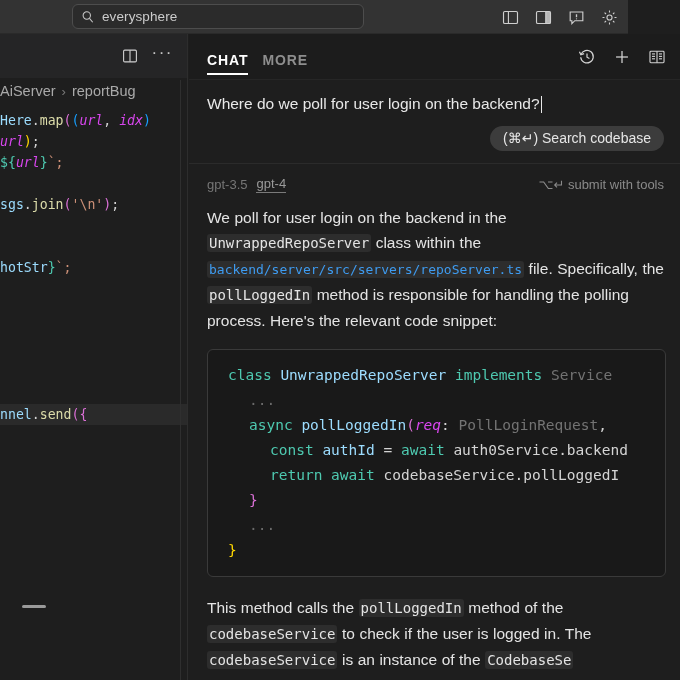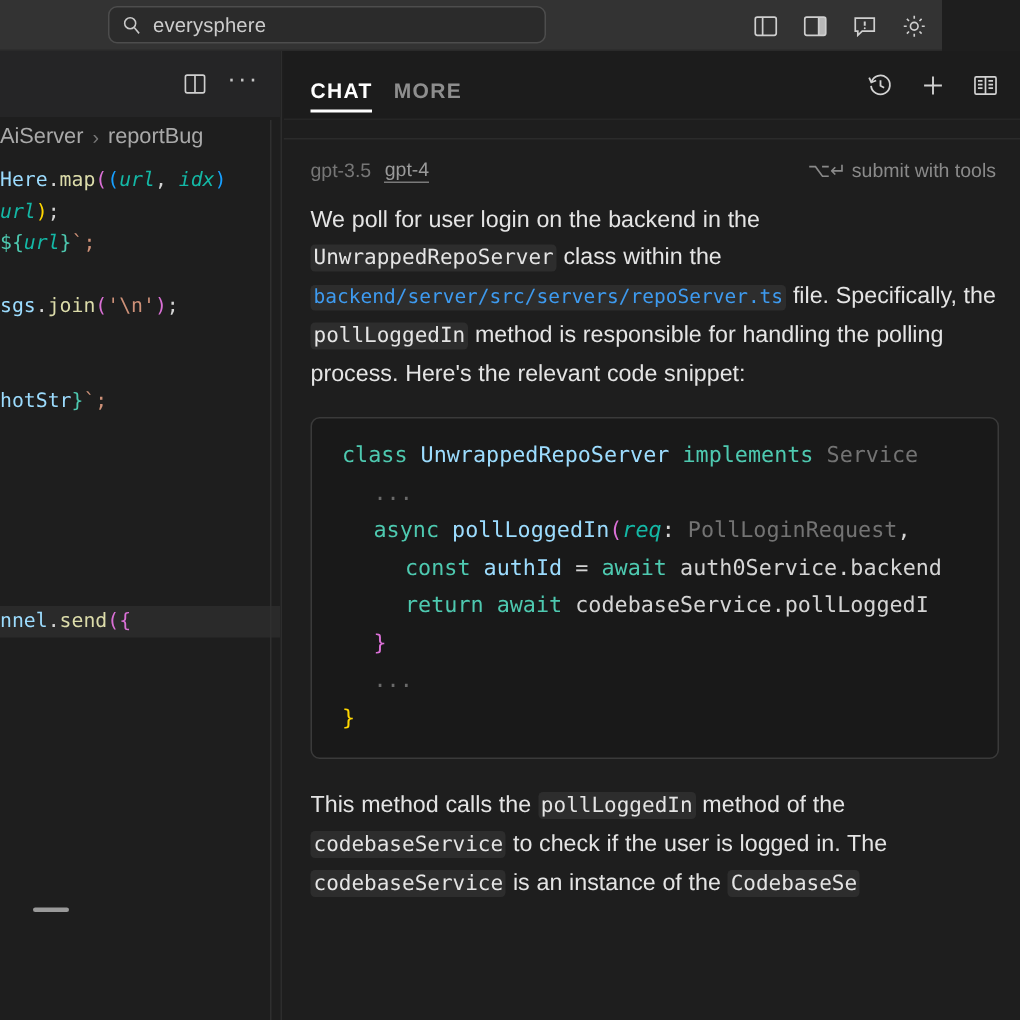--- a/index.html
+++ b/index.html
@@ -71,21 +71,21 @@
   .ed-divider {
     position: absolute; right: 6px; top: 46px; width: 1px; height: 600px;
     background: #2f2f2f;
   }
 
   
   .k  { color: #4ec9b0; }   
   .cls{ color: #9cdcfe; }   
   .ty { color: #737373; }   
   .fn { color: #dcdcaa; }   
-  .pm { color: #14b8a6; font-style: italic; }
+  .pm { color: #d946ef; font-style: italic; }
   .st { color: #ce9178; }   
   .p1 { color: #ffd700; }   
   .p2 { color: #da70d6; }   
   .p3 { color: #179fff; }   
   .pl { color: #d4d4d4; }
   .dim{ color: #6a6a6a; }
 
   
   .chat {
     position: absolute; left: 189px; top: 34px;
@@ -261,20 +261,29 @@
           <line x1="4.4" y1="6.6" x2="7.8" y2="6.6"></line>
           <line x1="4.4" y1="9.3" x2="7.8" y2="9.3"></line>
           <line x1="4.4" y1="12" x2="7.8" y2="12"></line>
           <line x1="12.2" y1="6.6" x2="15.6" y2="6.6"></line>
           <line x1="12.2" y1="9.3" x2="15.6" y2="9.3"></line>
           <line x1="12.2" y1="12" x2="15.6" y2="12"></line>
         </svg>
       </div>
     </div>
 
+    <div class="prompt-area">
+      <div class="prompt-text">
+        <span title="Ask a question about your codebase">Where do we poll for user login on the backend?</span>
+        <span class="caret"></span>
+      </div>
+      <div class="prompt-actions">
+        <span class="pill">(⌘↵) Search codebase</span>
+      </div>
+    </div>
 
     <div class="model-row">
       <span class="model">gpt-3.5</span>
       <span class="model sel">gpt-4</span>
       <span class="submit-hint">⌥↵ submit with tools</span>
     </div>
 
     <div class="answer">
       <div class="para" id="para1"><span>We poll for user login on the backend in the </span><span class="mono-inline">UnwrappedRepoServer</span><span> class within the </span><span class="link-inline">backend/server/src/servers/repoServer.ts</span><span> file. Specifically, the </span><span class="mono-inline">pollLoggedIn</span><span> method is responsible for handling the polling process. Here's the relevant code snippet:</span></div>
       <div class="codeblock" id="codeblock">

